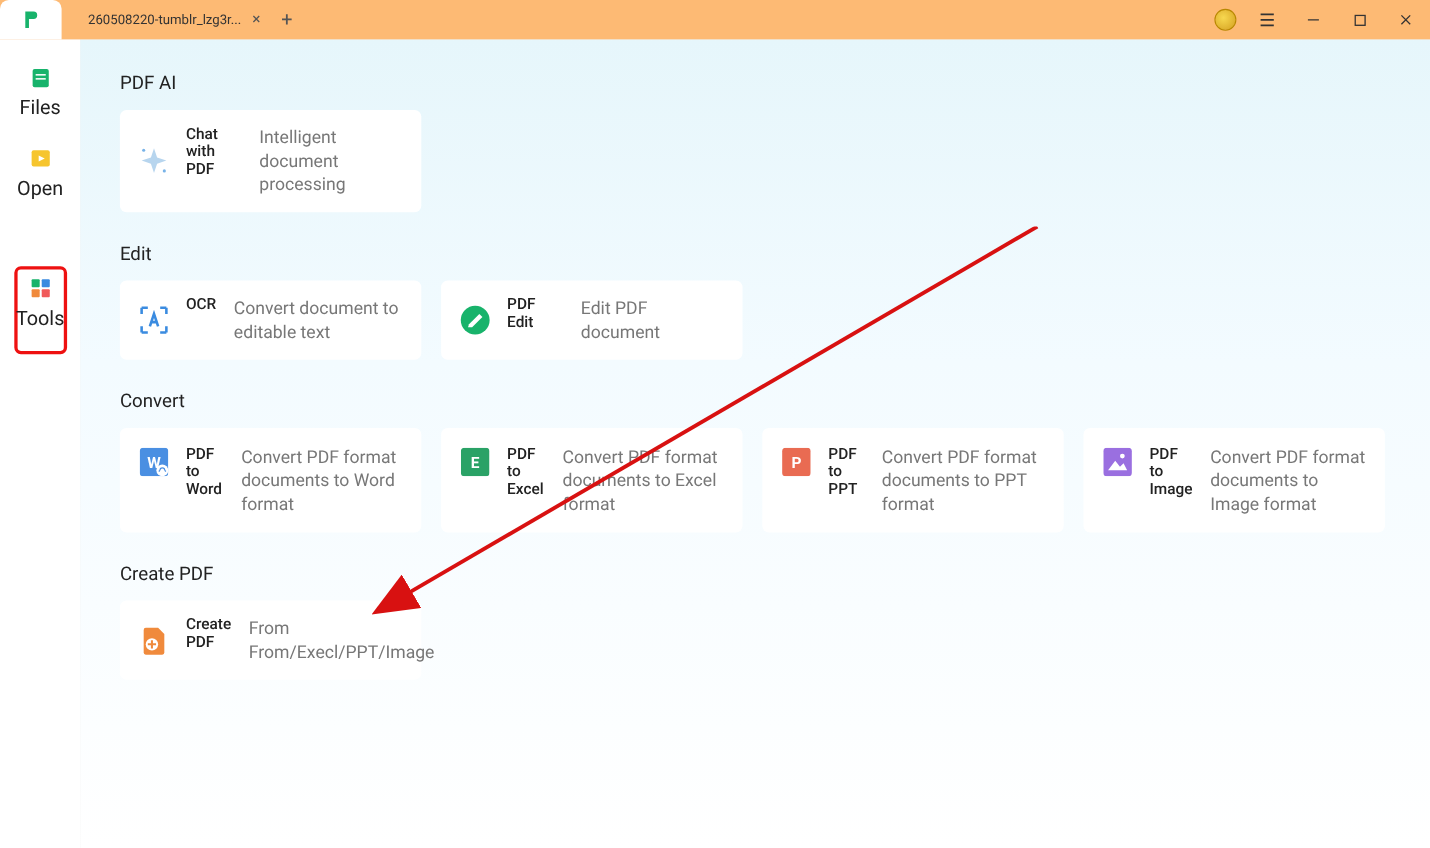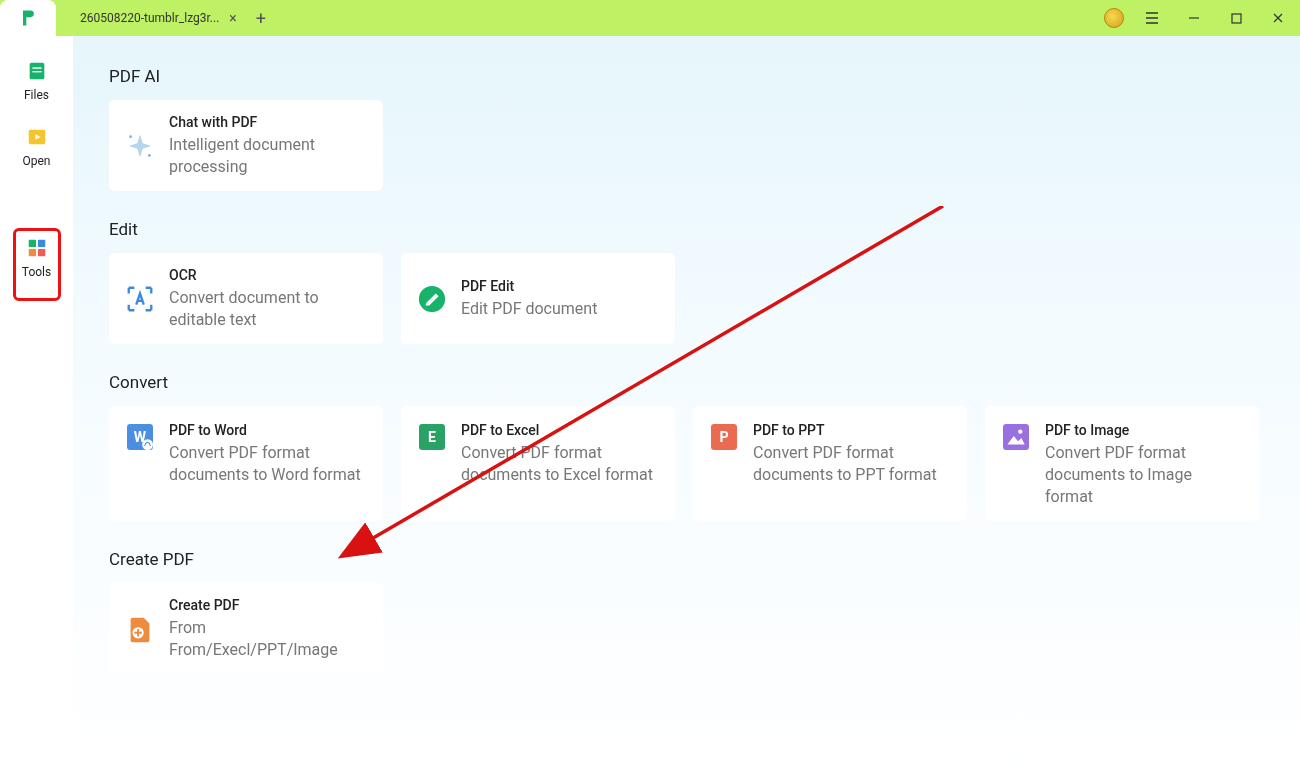--- a/index.html
+++ b/index.html
@@ -1,20 +1,20 @@
 <!DOCTYPE html>
 <html><head>
 <meta charset="utf-8">
 <style>
 * { margin: 0; padding: 0; box-sizing: border-box; font-family: -apple-system, BlinkMacSystemFont, "Segoe UI", Roboto, sans-serif; }
 html, body { width: 1300px; height: 771px; overflow: hidden; background: #f0f0f0; }
 
 .titlebar {
   height: 36px;
-  background: #bef264;
+  background: #fdba74;
   display: flex;
   align-items: center;
 }
 .app-logo {
   width: 56px;
   height: 36px;
   display: flex;
   align-items: center;
   justify-content: center;
   background: #fff;
@@ -62,21 +62,21 @@
 }
 .sidebar-item {
   width: 48px;
   display: flex;
   flex-direction: column;
   align-items: center;
   gap: 6px;
   cursor: pointer;
 }
 .sidebar-item .si-icon { width: 22px; height: 22px; display: flex; align-items: center; justify-content: center; }
-.sidebar-item .si-label { font-size: 12px; color: #222; }
+.sidebar-item .si-label { font-size: 18px; color: #222; }
 .sidebar-item.highlighted {
   border: 3px solid #e11;
   border-radius: 6px;
   padding: 6px 2px 19px;
   margin-top: 36px;
 }
 
 .main {
   flex: 1;
   background: linear-gradient(180deg, #e6f6fb 0%, #f3fbff 40%, #ffffff 100%);
@@ -96,21 +96,21 @@
   min-height: 72px;
   display: flex;
   align-items: center;
   padding: 14px 16px;
   gap: 14px;
   cursor: pointer;
 }
 .card.wide { width: 274px; min-height: 88px; align-items: flex-start; padding-top: 16px; }
 .card .card-icon { width: 30px; height: 30px; flex-shrink: 0; display: flex; align-items: center; justify-content: center; }
 .card.wide .card-icon { width: 30px; height: 30px; }
-.card .card-text { display: flex; flex-direction: column; gap: 4px; }
+.card .card-text { display: flex; flex-direction: row; gap: 16px; }
 .card .card-title { font-size: 14px; color: #222; font-weight: 500; }
 .card .card-desc { font-size: 16px; color: #777; line-height: 1.35; }
 
 .arrow-annotation {
   position: absolute;
   top: 170px;
   left: 210px;
   pointer-events: none;
 }
 </style>

